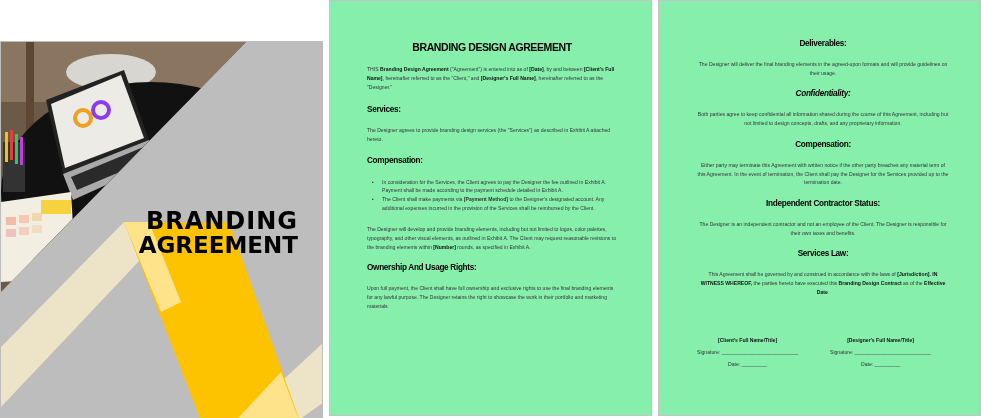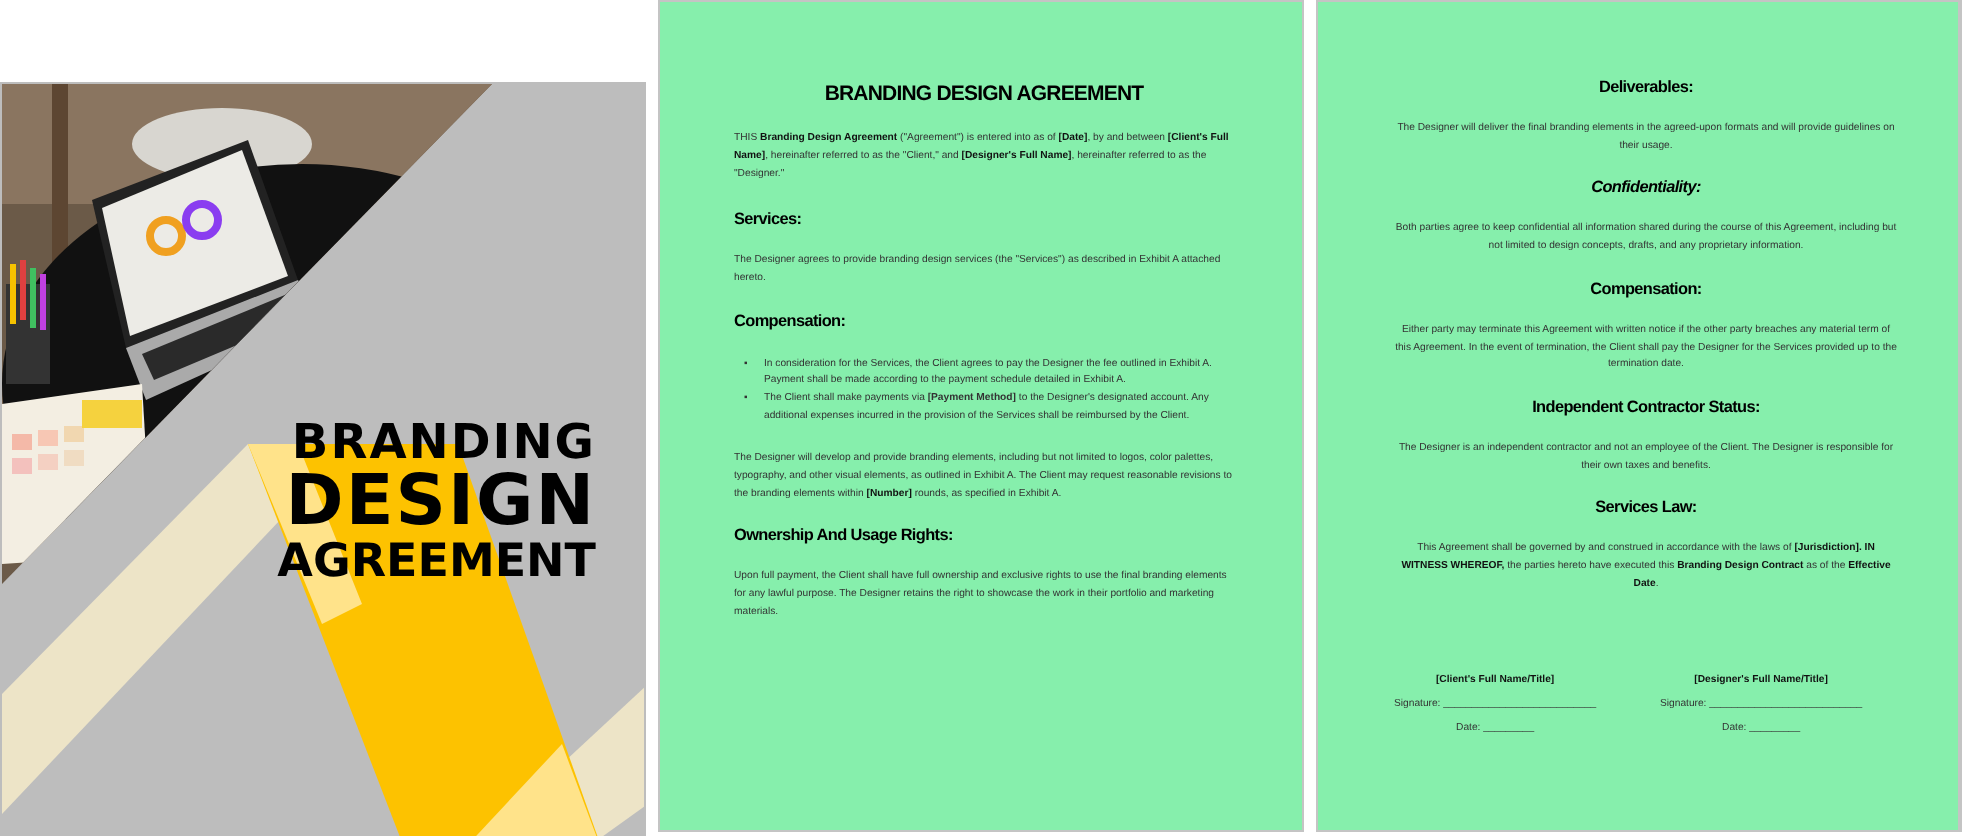--- a/index.html
+++ b/index.html
@@ -71,21 +71,20 @@
 
     <polygon points="0,305 123,180 175,180 0,365" fill="#ede4c7"></polygon>
     <polygon points="210,405 323,300 323,360 260,405" fill="#ede4c7"></polygon>
 
     <polygon points="123,180 228,180 308,405 210,405" fill="#fdc200"></polygon>
     <polygon points="123,180 148,180 180,260 160,270" fill="#ffe38a"></polygon>
     <polygon points="280,330 308,405 210,405" fill="#ffe38a"></polygon>
   </svg>
   <div class="cover-title">
     <div class="l1">BRANDING</div>
-    <div class="l2">DESIGN</div>
     <div class="l3">AGREEMENT</div>
   </div>
 </div>
 
 <div class="page" id="p2">
   <div class="doc">
     <div class="doc-title">BRANDING DESIGN AGREEMENT</div>
     <p class="p" style="margin-top:12px;"><span>THIS </span><b>Branding Design Agreement</b><span> ("Agreement") is entered into as of </span><b>[Date]</b><span>, by and between </span><b>[Client's Full Name]</b><span>, hereinafter referred to as the "Client," and </span><b>[Designer's Full Name]</b><span>, hereinafter referred to as the "Designer."</span></p>
 
     <p class="h" style="margin-top:13px;">Services:</p>

